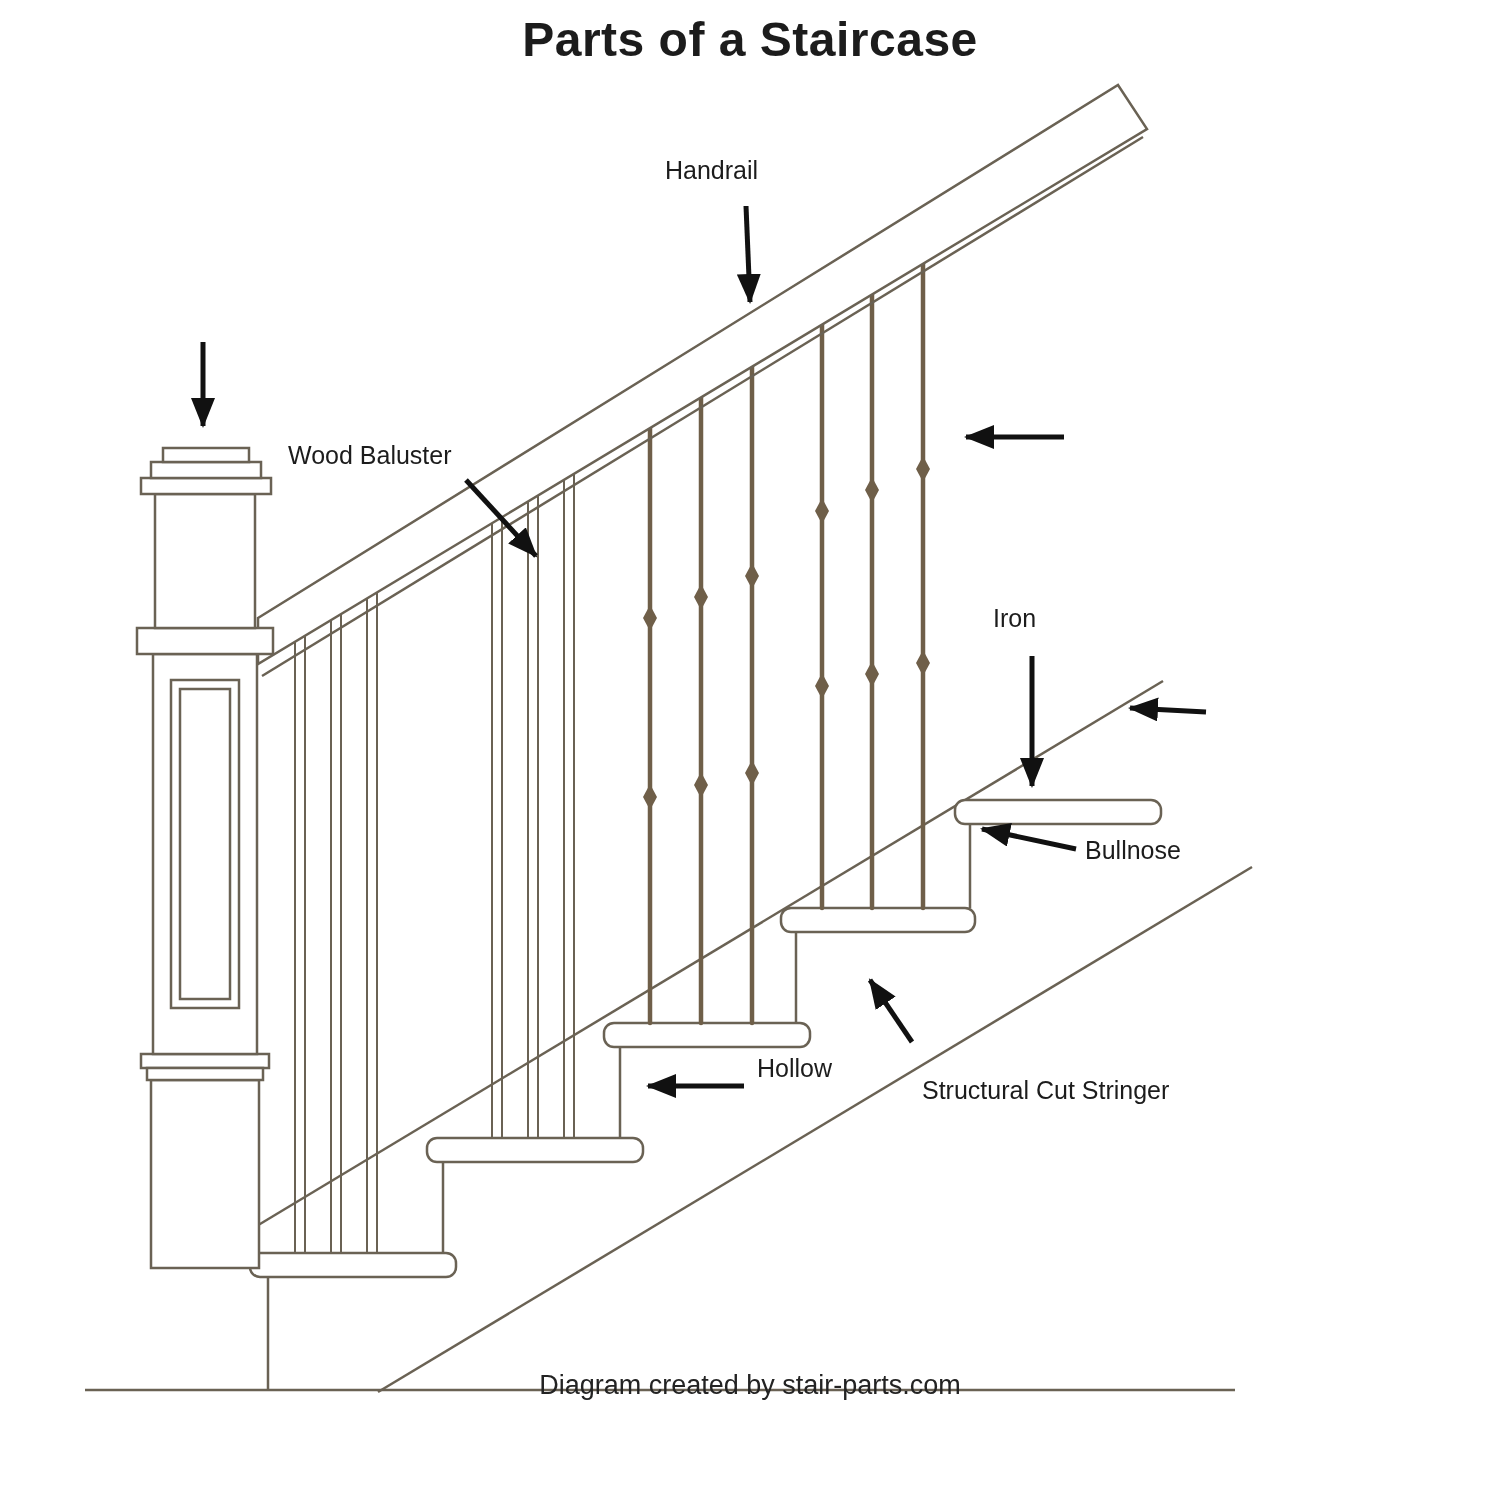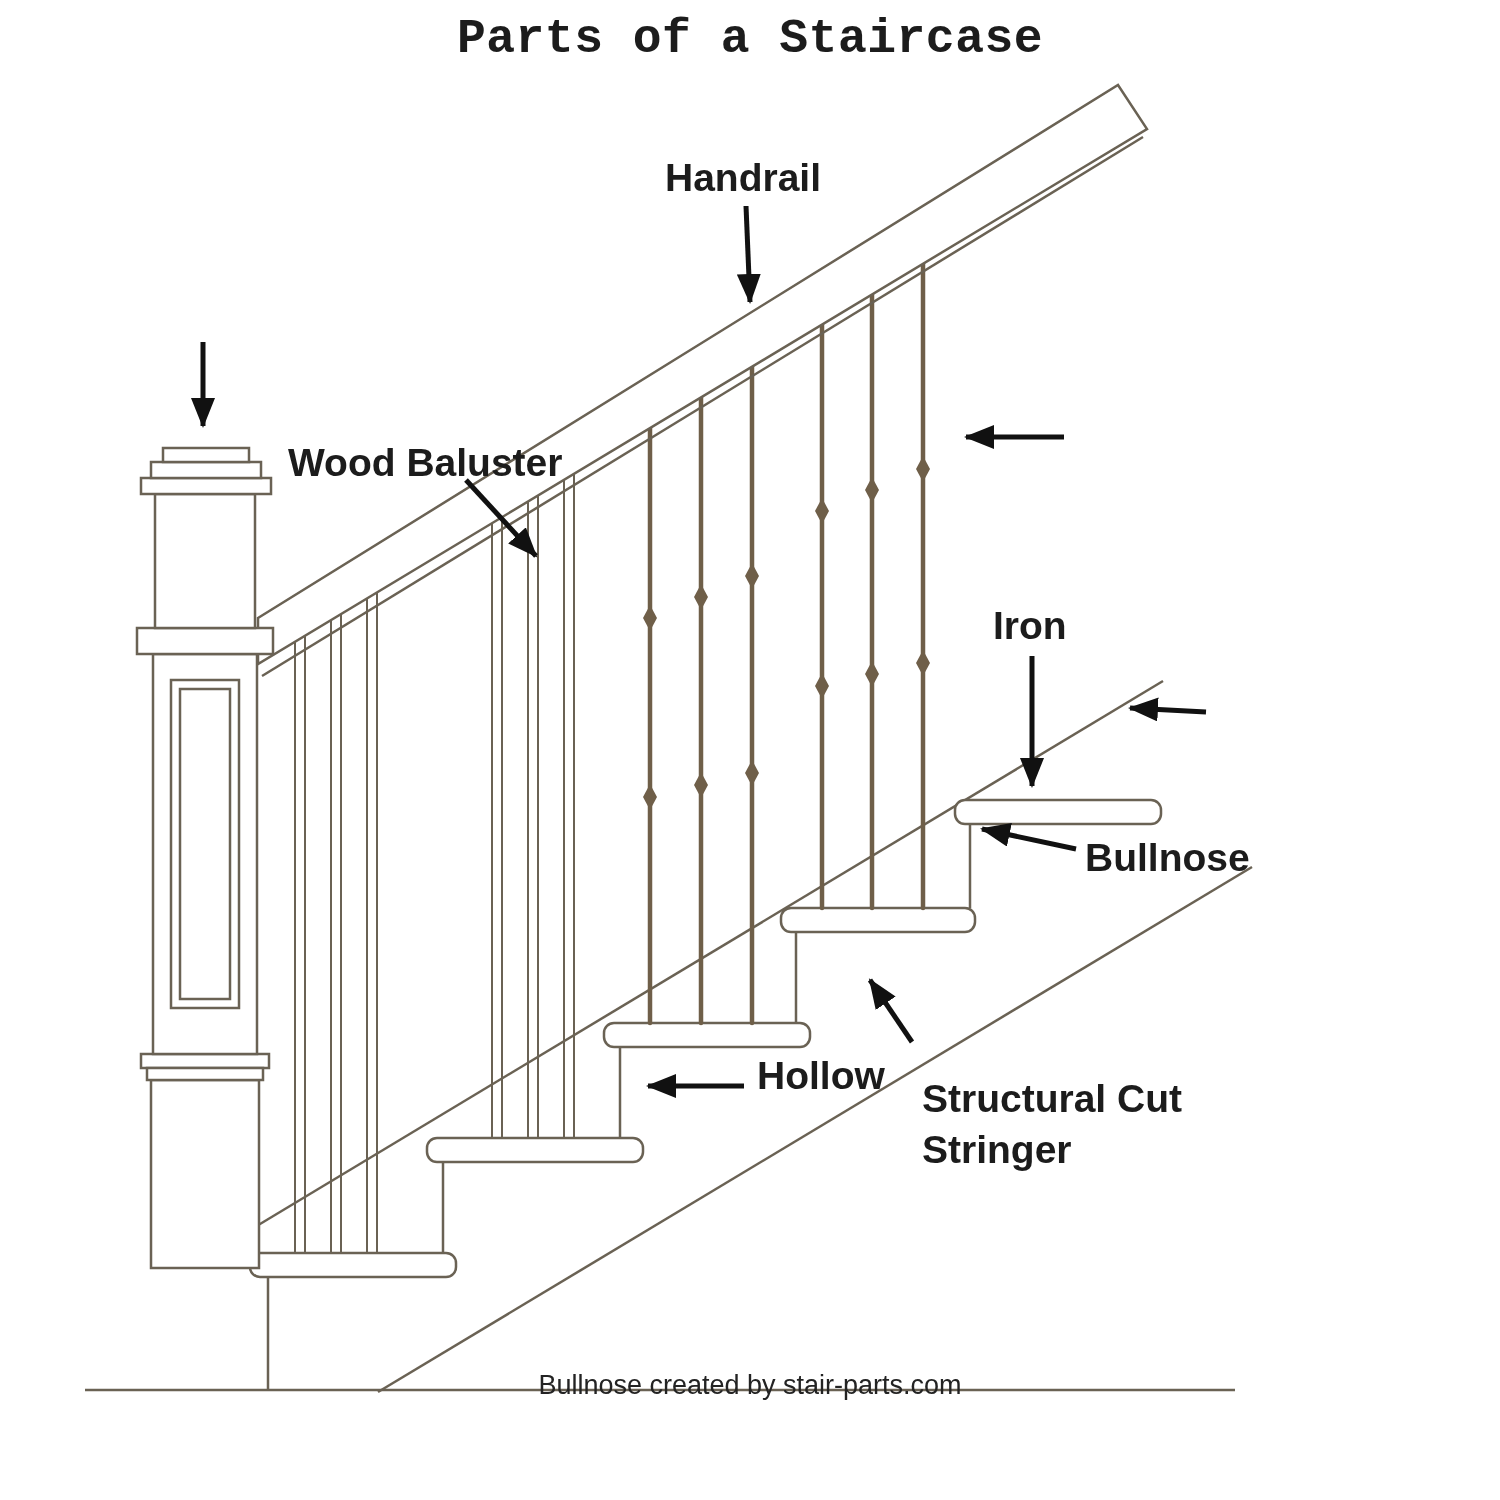--- a/index.html
+++ b/index.html
@@ -2,22 +2,22 @@
 <html style="--line: #6a6254; --iron: #6f5f49; --text: #1c1c1c; --highlight: #e8463c; --background: #ffffff;"><head>
 <meta charset="utf-8">
 <style>
   :root{
     --line:#6a6254; --iron:#6f5f49; --text:#1c1c1c; --highlight:#e8463c; --background:#ffffff;
   }
   html,body{margin:0;padding:0;background:#fff;}
   .page{position:relative;width:1500px;height:1500px;background:var(--background);
         overflow:hidden;font-family:"Liberation Sans","DejaVu Sans",sans-serif;}
   .title{position:absolute;top:12px;left:0;width:100%;text-align:center;
-         font-size:48px;font-weight:bold;color:var(--text);letter-spacing:.5px;font-family:Liberation Mono, monospace;}
-  .lbl{position:absolute;font-size:39px;color:var(--text);white-space:nowrap;font-weight:bold;}
+         font-size:48px;font-weight:bold;color:var(--text);letter-spacing:.5px;}
+  .lbl{position:absolute;font-size:25px;color:var(--text);white-space:nowrap;}
   .lbl.wrap{white-space:normal;width:280px;line-height:1.3;}
   .lbl.hl{color:var(--highlight);}
   .footer{position:absolute;top:1370px;left:0;width:100%;text-align:center;
           font-size:27px;color:#232323;}
   svg.art{position:absolute;left:0;top:0;}
   .ln{fill:none;stroke:var(--line);stroke-width:2.5;}
   .wf{fill:#ffffff;stroke:var(--line);stroke-width:2.5;}
   .wd{fill:none;stroke:var(--line);stroke-width:2;}
   .ir{fill:none;stroke:var(--iron);stroke-width:4.5;stroke-linecap:round;}
   .kn{fill:var(--iron);stroke:none;}
@@ -144,15 +144,15 @@
     <line class="ar" x1="912" y1="1042" x2="870" y2="980"></line>
   </svg>
 
   <div class="lbl" style="left:665px;top:156px;">Handrail</div>
   <div class="lbl" style="left:288px;top:428px;margin-top:13px;">Wood Baluster</div>
   <div class="lbl" style="left:993px;top:604px;">Iron</div>
   <div class="lbl" style="left:1085px;top:836px;text-align:center;">Bullnose</div>
   <div class="lbl" style="left:757px;top:1054px;">Hollow</div>
   <div class="lbl wrap" style="left:922px;top:1074px;">Structural Cut Stringer</div>
 
-  <div class="footer">Bullnose created by stair-parts.com</div>
+  <div class="footer">Diagram created by stair-parts.com</div>
 
 </div>
 
 </body></html>

